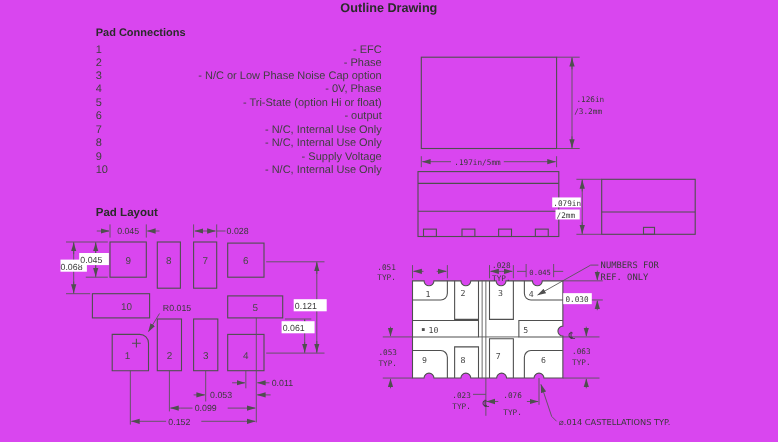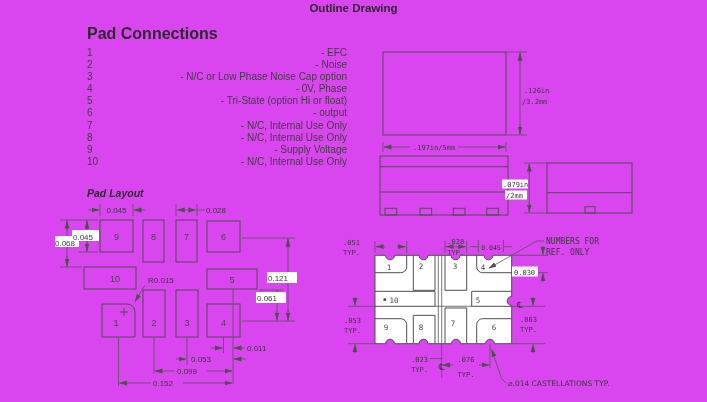--- a/index.html
+++ b/index.html
@@ -1,25 +1,25 @@
 <!DOCTYPE html>
 <html><head>
 <meta charset="utf-8">
 <style>
   html,body{margin:0;padding:0;background:#fff;}
   .canvas{position:relative;width:707px;height:402px;background:#d946ef;overflow:hidden;
           font-family:"Liberation Sans",sans-serif;color:#383838;}
   .title{position:absolute;top:2px;left:0;right:0;text-align:center;
          font-size:11.5px;font-weight:bold;color:#2b2b2b;}
   .padconn{position:absolute;left:87px;top:25px;width:260px;}
-  .padconn .h{font-size:16px;font-weight:bold;color:#2b2b2b;margin-bottom:4px;}
+  .padconn .h{font-size:10px;font-weight:bold;color:#2b2b2b;margin-bottom:4px;}
   .padconn .row{display:flex;font-size:10px;line-height:12.1px;color:#3f3f3f;}
   .padconn .n{width:17px;flex:none;}
   .padconn .d{flex:1;text-align:right;}
-  .pl-head{position:absolute;left:87px;top:187px;font-size:10.5px;font-weight:bold;color:#2b2b2b;font-style:italic;}
+  .pl-head{position:absolute;left:87px;top:187px;font-size:10.5px;font-weight:bold;color:#2b2b2b;}
   svg{position:absolute;overflow:visible;}
   .ln{stroke:#4f4f4f;stroke-width:1;fill:none;}
   .lnf{stroke:#4f4f4f;stroke-width:1;fill:#fff;}
   .dl{stroke:#555;stroke-width:0.8;fill:none;}
   .dt{font-family:"Liberation Sans",sans-serif;font-size:8px;fill:#3a3a3a;}
   .pn{font-family:"Liberation Sans",sans-serif;font-size:9px;fill:#474747;text-anchor:middle;}
   .ct{font-family:"DejaVu Sans Mono",monospace;font-size:7px;fill:#3a3a3a;}
   .ct8{font-family:"DejaVu Sans Mono",monospace;font-size:8px;fill:#3a3a3a;}
   .pnu{font-family:"DejaVu Sans Mono",monospace;font-size:7.5px;fill:#474747;text-anchor:middle;}
   .clsym{font-family:"DejaVu Sans",sans-serif;font-size:9px;fill:#3a3a3a;text-anchor:middle;}
@@ -36,21 +36,21 @@
   <div class="title">Outline Drawing</div>
 
   <div class="padconn">
     <div class="h">Pad Connections</div>
     <div class="row">
         <span class="n">1</span>
         <span class="d">- EFC</span>
       </div>
     <div class="row">
         <span class="n">2</span>
-        <span class="d">- Noise</span>
+        <span class="d">- Phase</span>
       </div>
     <div class="row">
         <span class="n">3</span>
         <span class="d">- N/C or Low Phase Noise Cap option</span>
       </div>
     <div class="row">
         <span class="n">4</span>
         <span class="d">- 0V, Phase</span>
       </div>
     <div class="row">

